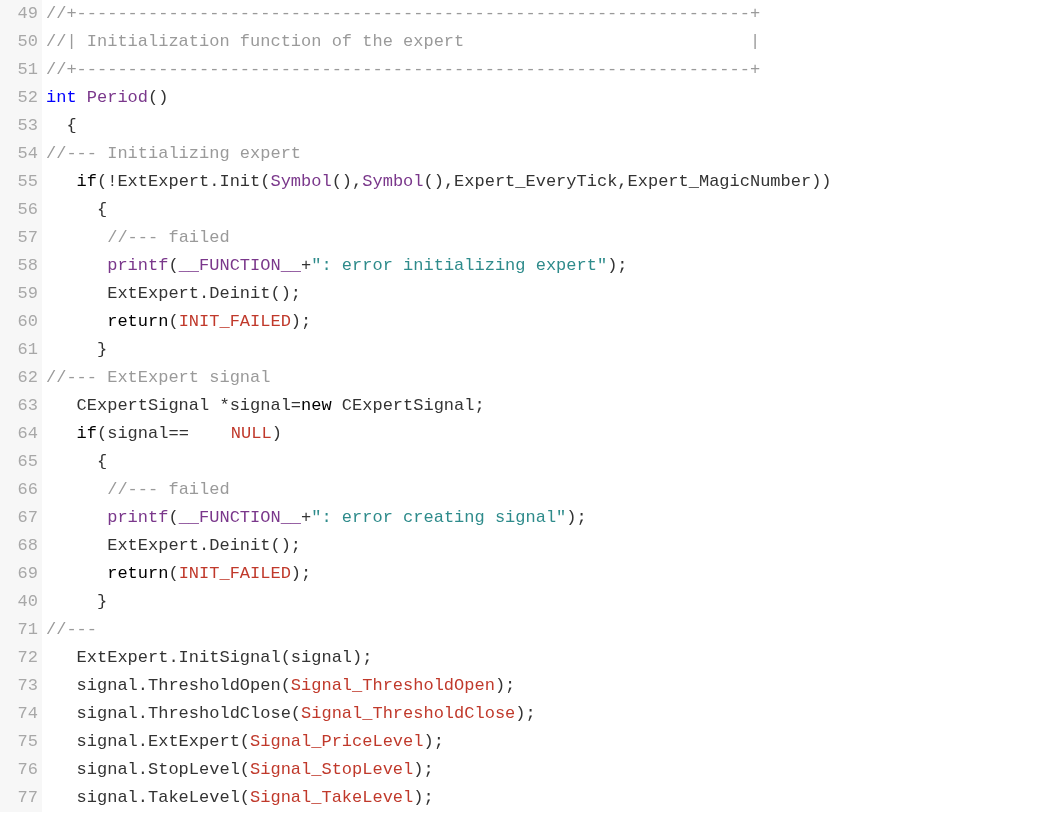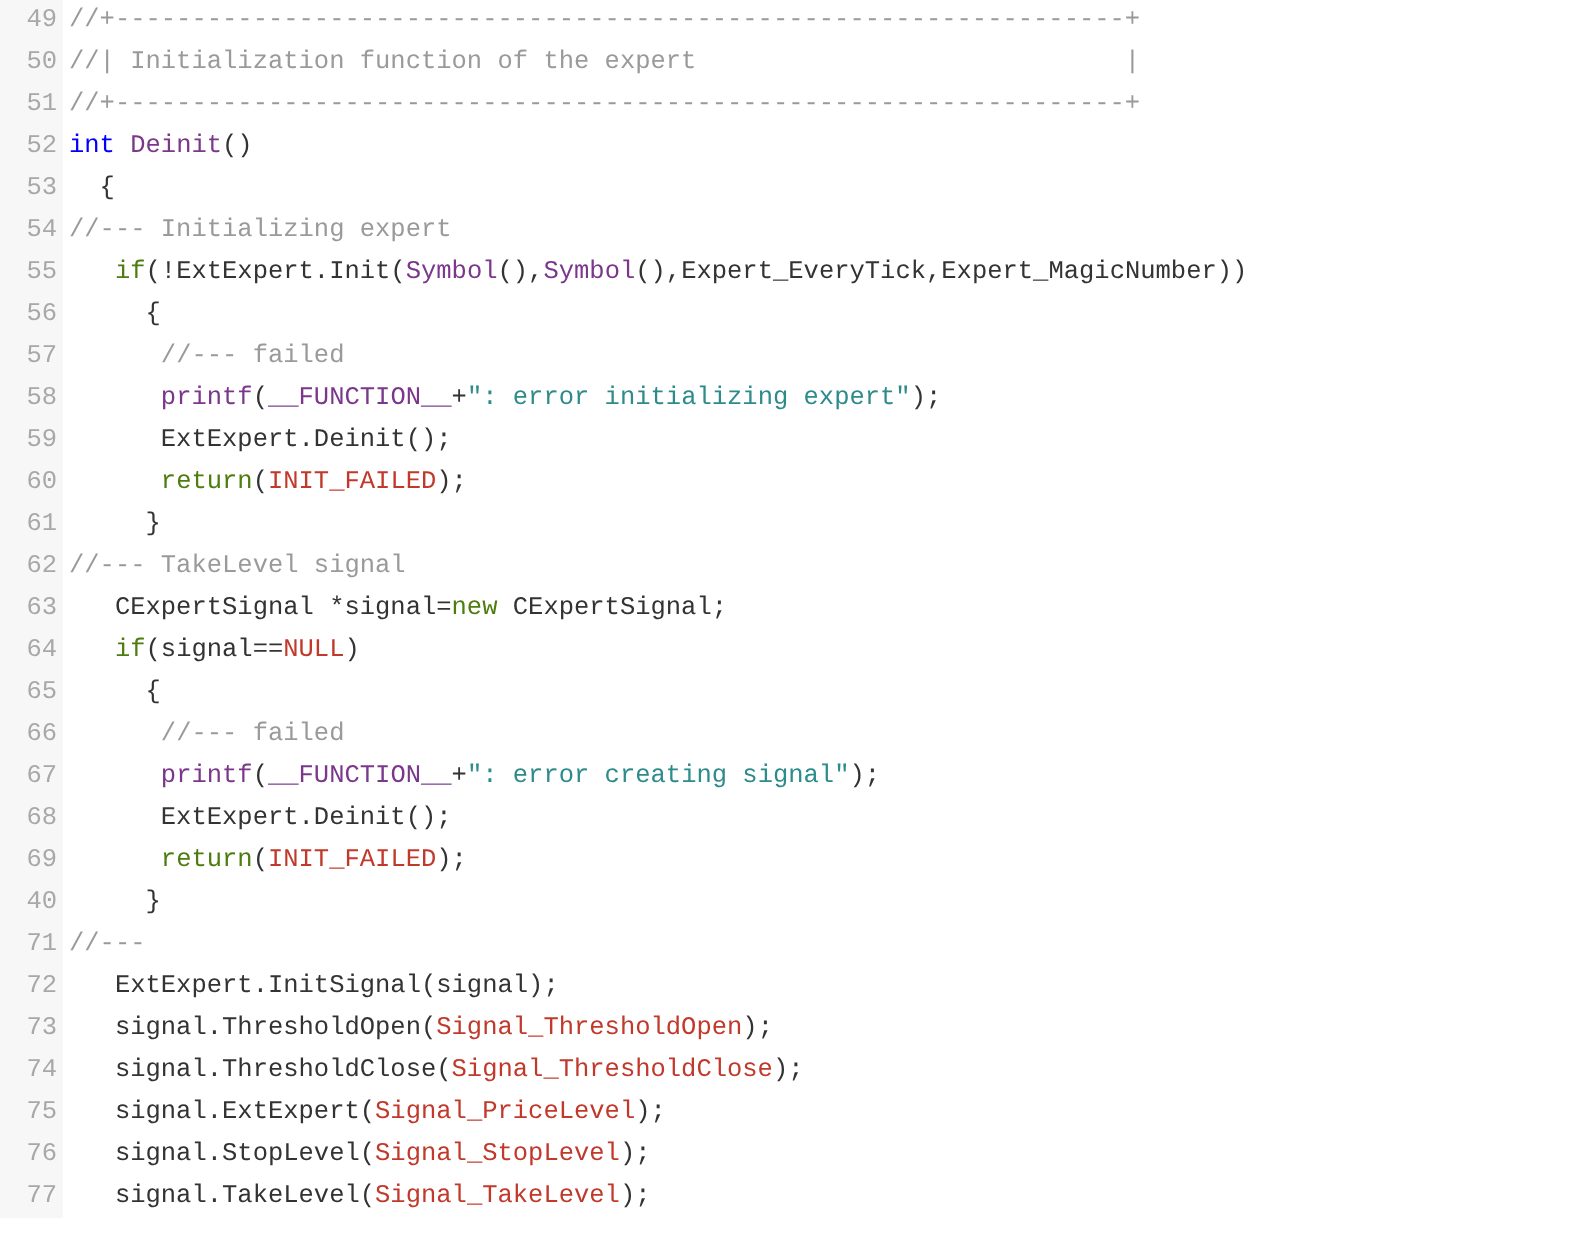--- a/index.html
+++ b/index.html
@@ -26,48 +26,48 @@
     background: #f7f7f7;
     padding-right: 4px;
     user-select: none;
     flex-shrink: 0;
   }
   .code {
     padding-left: 4px;
     flex: 1;
   }
   .tok-comment { color: #9a9a9a; }
-  .tok-keyword { color: #4d7c0f; }
+  .tok-keyword { color: #000000; }
   .tok-type    { color: #0000ff; }
   .tok-func    { color: #7a378b; }
   .tok-string  { color: #2e8b8b; }
   .tok-const   { color: #c0392b; }
   .tok-macro   { color: #7a378b; }
   .tok-name    { color: #333333; }
   .tok-punct   { color: #333333; }
-  .tok-null    { color: #c0392b; }
+  .tok-null    { color: #c0392b; margin-left: 42px; }
 </style>
 </head>
 <body>
 
 <div class="editor" id="editor">
     <div class="line"><div class="gutter">49</div><div class="code"><span class="tok-comment">//+------------------------------------------------------------------+</span></div></div>
     <div class="line"><div class="gutter">50</div><div class="code"><span class="tok-comment">//| Initialization function of the expert                            |</span></div></div>
     <div class="line"><div class="gutter">51</div><div class="code"><span class="tok-comment">//+------------------------------------------------------------------+</span></div></div>
-    <div class="line"><div class="gutter">52</div><div class="code"><span class="tok-type">int</span><span class="tok-name"> </span><span class="tok-func">Deinit</span><span class="tok-punct">()</span></div></div>
+    <div class="line"><div class="gutter">52</div><div class="code"><span class="tok-type">int</span><span class="tok-name"> </span><span class="tok-func">Period</span><span class="tok-punct">()</span></div></div>
     <div class="line"><div class="gutter">53</div><div class="code"><span class="tok-name">  {</span></div></div>
     <div class="line"><div class="gutter">54</div><div class="code"><span class="tok-comment">//--- Initializing expert</span></div></div>
     <div class="line"><div class="gutter">55</div><div class="code"><span class="tok-name">   </span><span class="tok-keyword">if</span><span class="tok-punct">(!ExtExpert.Init(</span><span class="tok-func">Symbol</span><span class="tok-punct">(),</span><span class="tok-func">Symbol</span><span class="tok-punct">(),Expert_EveryTick,Expert_MagicNumber))</span></div></div>
     <div class="line"><div class="gutter">56</div><div class="code"><span class="tok-name">     {</span></div></div>
     <div class="line"><div class="gutter">57</div><div class="code"><span class="tok-name">      </span><span class="tok-comment">//--- failed</span></div></div>
     <div class="line"><div class="gutter">58</div><div class="code"><span class="tok-name">      </span><span class="tok-func">printf</span><span class="tok-punct">(</span><span class="tok-macro">__FUNCTION__</span><span class="tok-punct">+</span><span class="tok-string">": error initializing expert"</span><span class="tok-punct">);</span></div></div>
     <div class="line"><div class="gutter">59</div><div class="code"><span class="tok-name">      ExtExpert.Deinit();</span></div></div>
     <div class="line"><div class="gutter">60</div><div class="code"><span class="tok-name">      </span><span class="tok-keyword">return</span><span class="tok-punct">(</span><span class="tok-const">INIT_FAILED</span><span class="tok-punct">);</span></div></div>
     <div class="line"><div class="gutter">61</div><div class="code"><span class="tok-name">     }</span></div></div>
-    <div class="line"><div class="gutter">62</div><div class="code"><span class="tok-comment">//--- TakeLevel signal</span></div></div>
+    <div class="line"><div class="gutter">62</div><div class="code"><span class="tok-comment">//--- ExtExpert signal</span></div></div>
     <div class="line"><div class="gutter">63</div><div class="code"><span class="tok-name">   CExpertSignal *signal=</span><span class="tok-keyword">new</span><span class="tok-name"> CExpertSignal;</span></div></div>
     <div class="line"><div class="gutter">64</div><div class="code"><span class="tok-name">   </span><span class="tok-keyword">if</span><span class="tok-punct">(signal==</span><span class="tok-null">NULL</span><span class="tok-punct">)</span></div></div>
     <div class="line"><div class="gutter">65</div><div class="code"><span class="tok-name">     {</span></div></div>
     <div class="line"><div class="gutter">66</div><div class="code"><span class="tok-name">      </span><span class="tok-comment">//--- failed</span></div></div>
     <div class="line"><div class="gutter">67</div><div class="code"><span class="tok-name">      </span><span class="tok-func">printf</span><span class="tok-punct">(</span><span class="tok-macro">__FUNCTION__</span><span class="tok-punct">+</span><span class="tok-string">": error creating signal"</span><span class="tok-punct">);</span></div></div>
     <div class="line"><div class="gutter">68</div><div class="code"><span class="tok-name">      ExtExpert.Deinit();</span></div></div>
     <div class="line"><div class="gutter">69</div><div class="code"><span class="tok-name">      </span><span class="tok-keyword">return</span><span class="tok-punct">(</span><span class="tok-const">INIT_FAILED</span><span class="tok-punct">);</span></div></div>
     <div class="line"><div class="gutter">40</div><div class="code"><span class="tok-name">     }</span></div></div>
     <div class="line"><div class="gutter">71</div><div class="code"><span class="tok-comment">//---</span></div></div>
     <div class="line"><div class="gutter">72</div><div class="code"><span class="tok-name">   ExtExpert.InitSignal(signal);</span></div></div>

